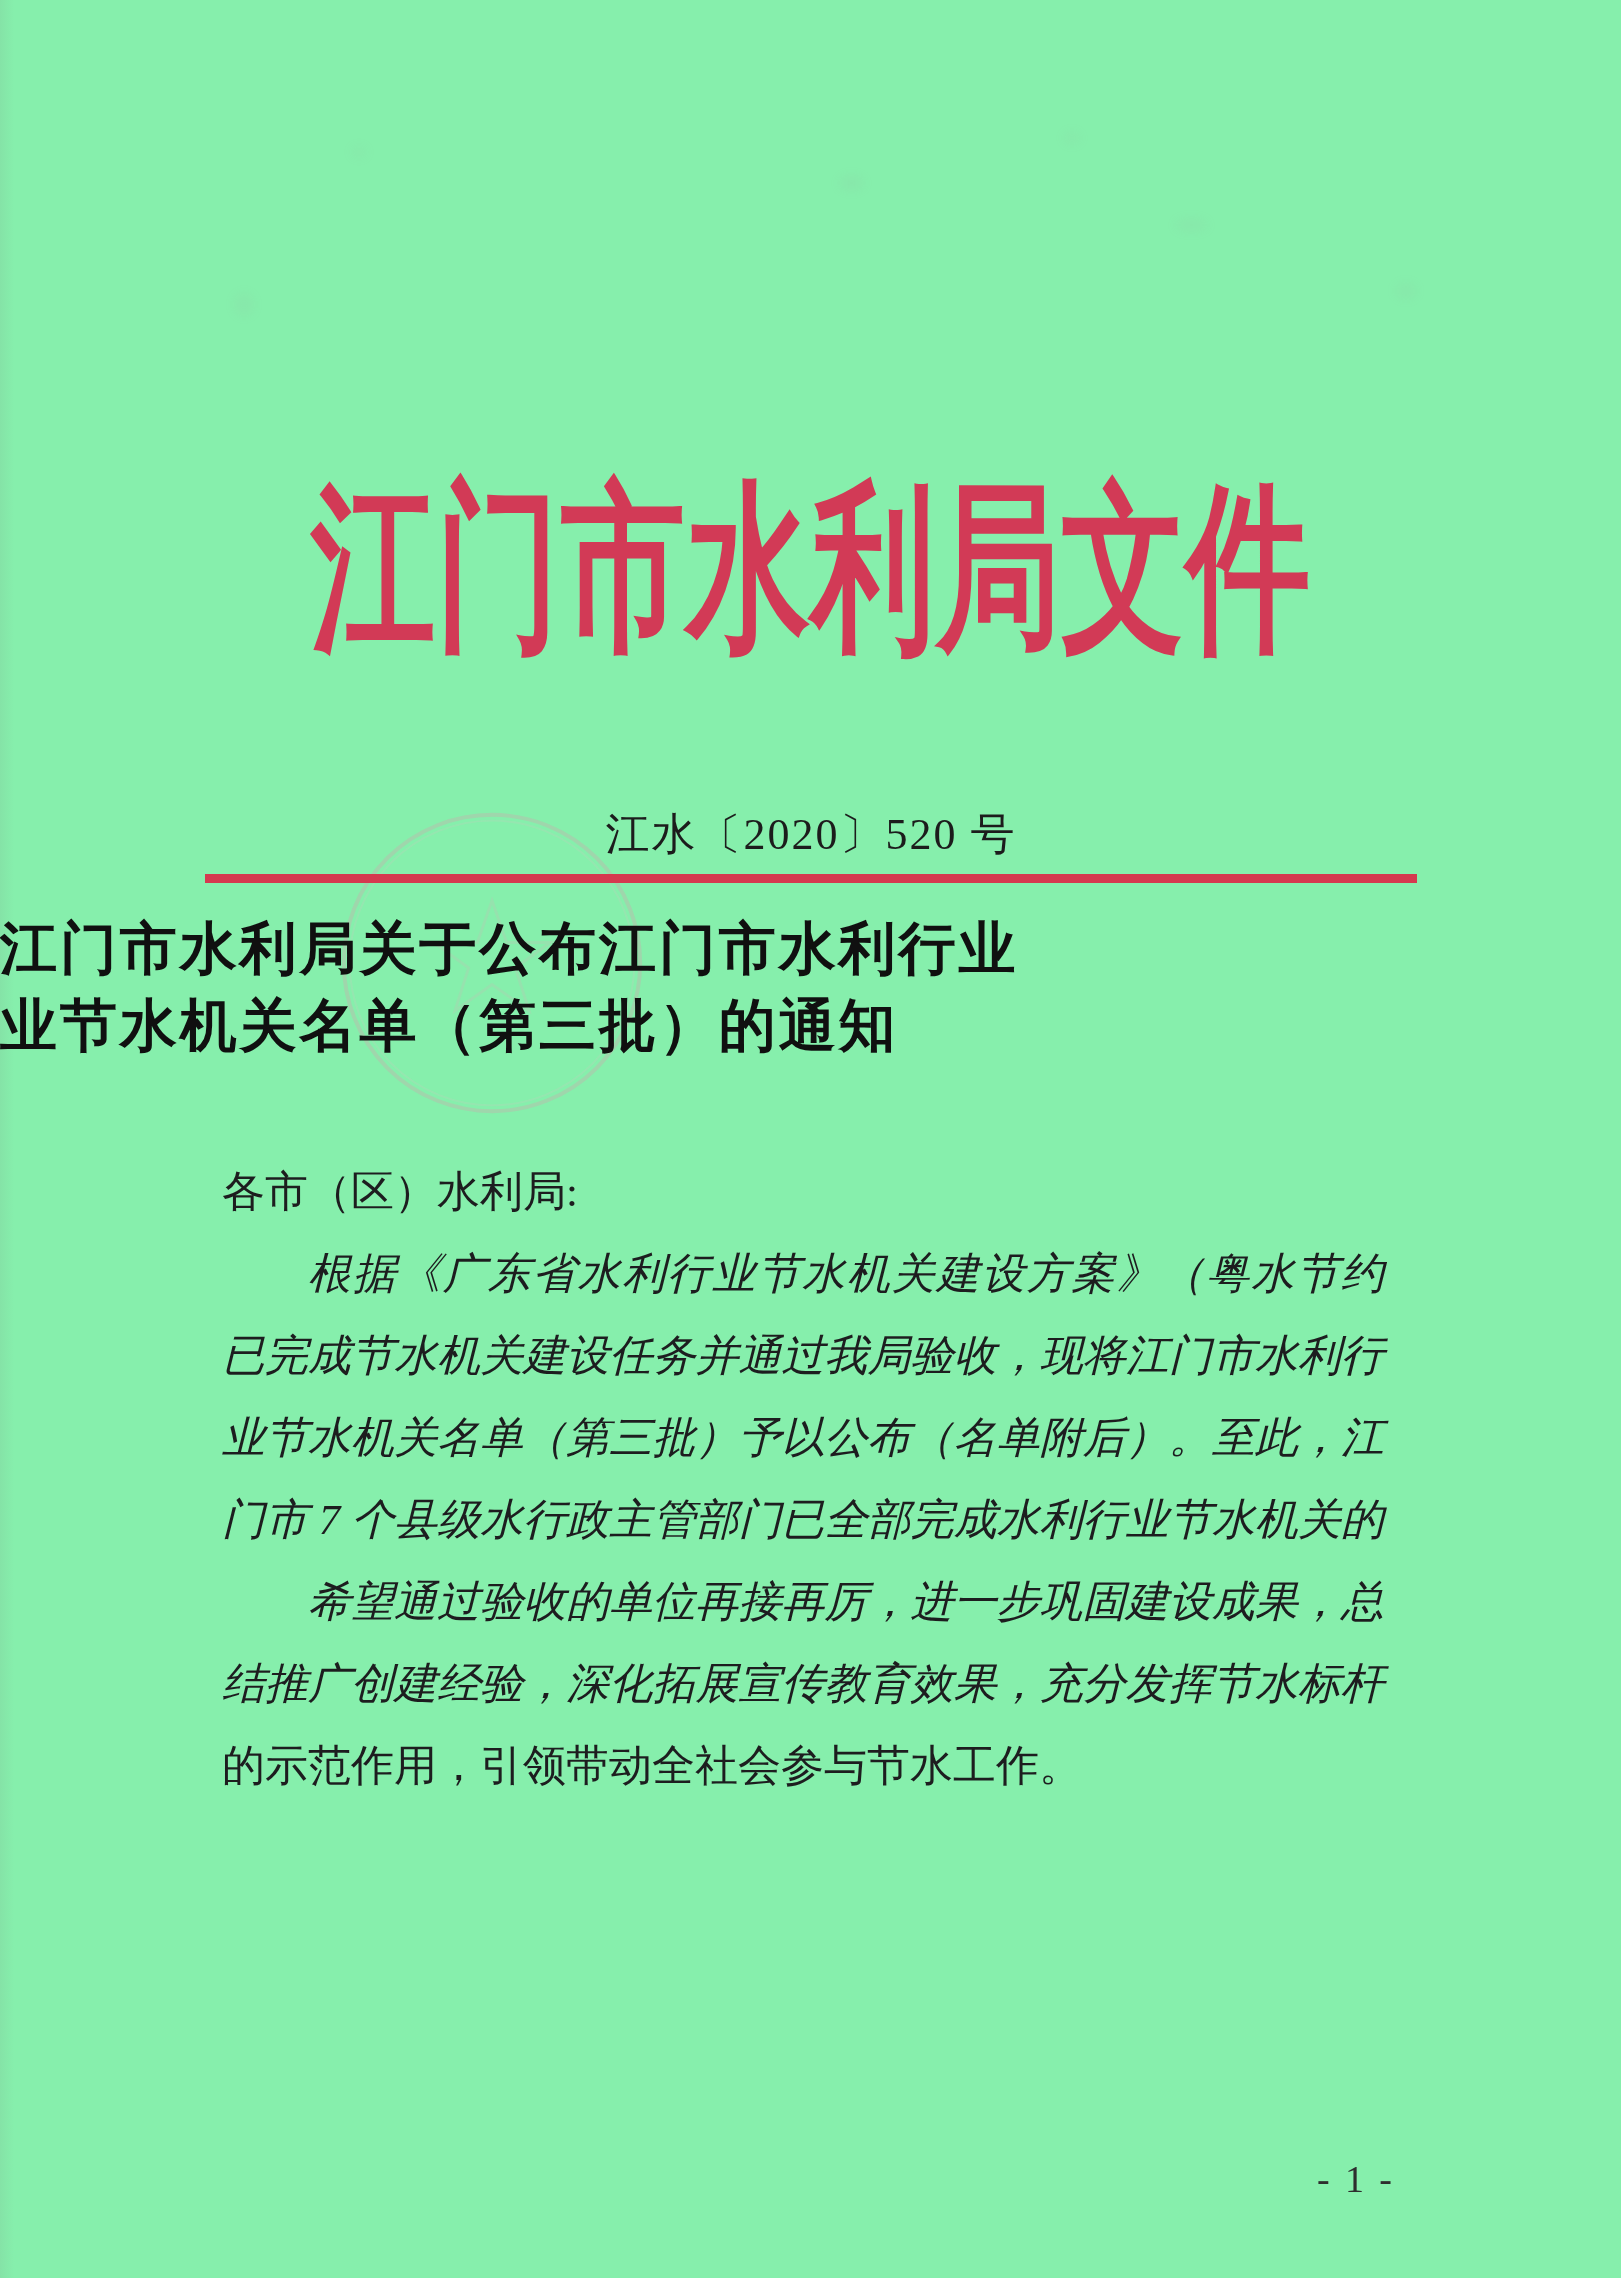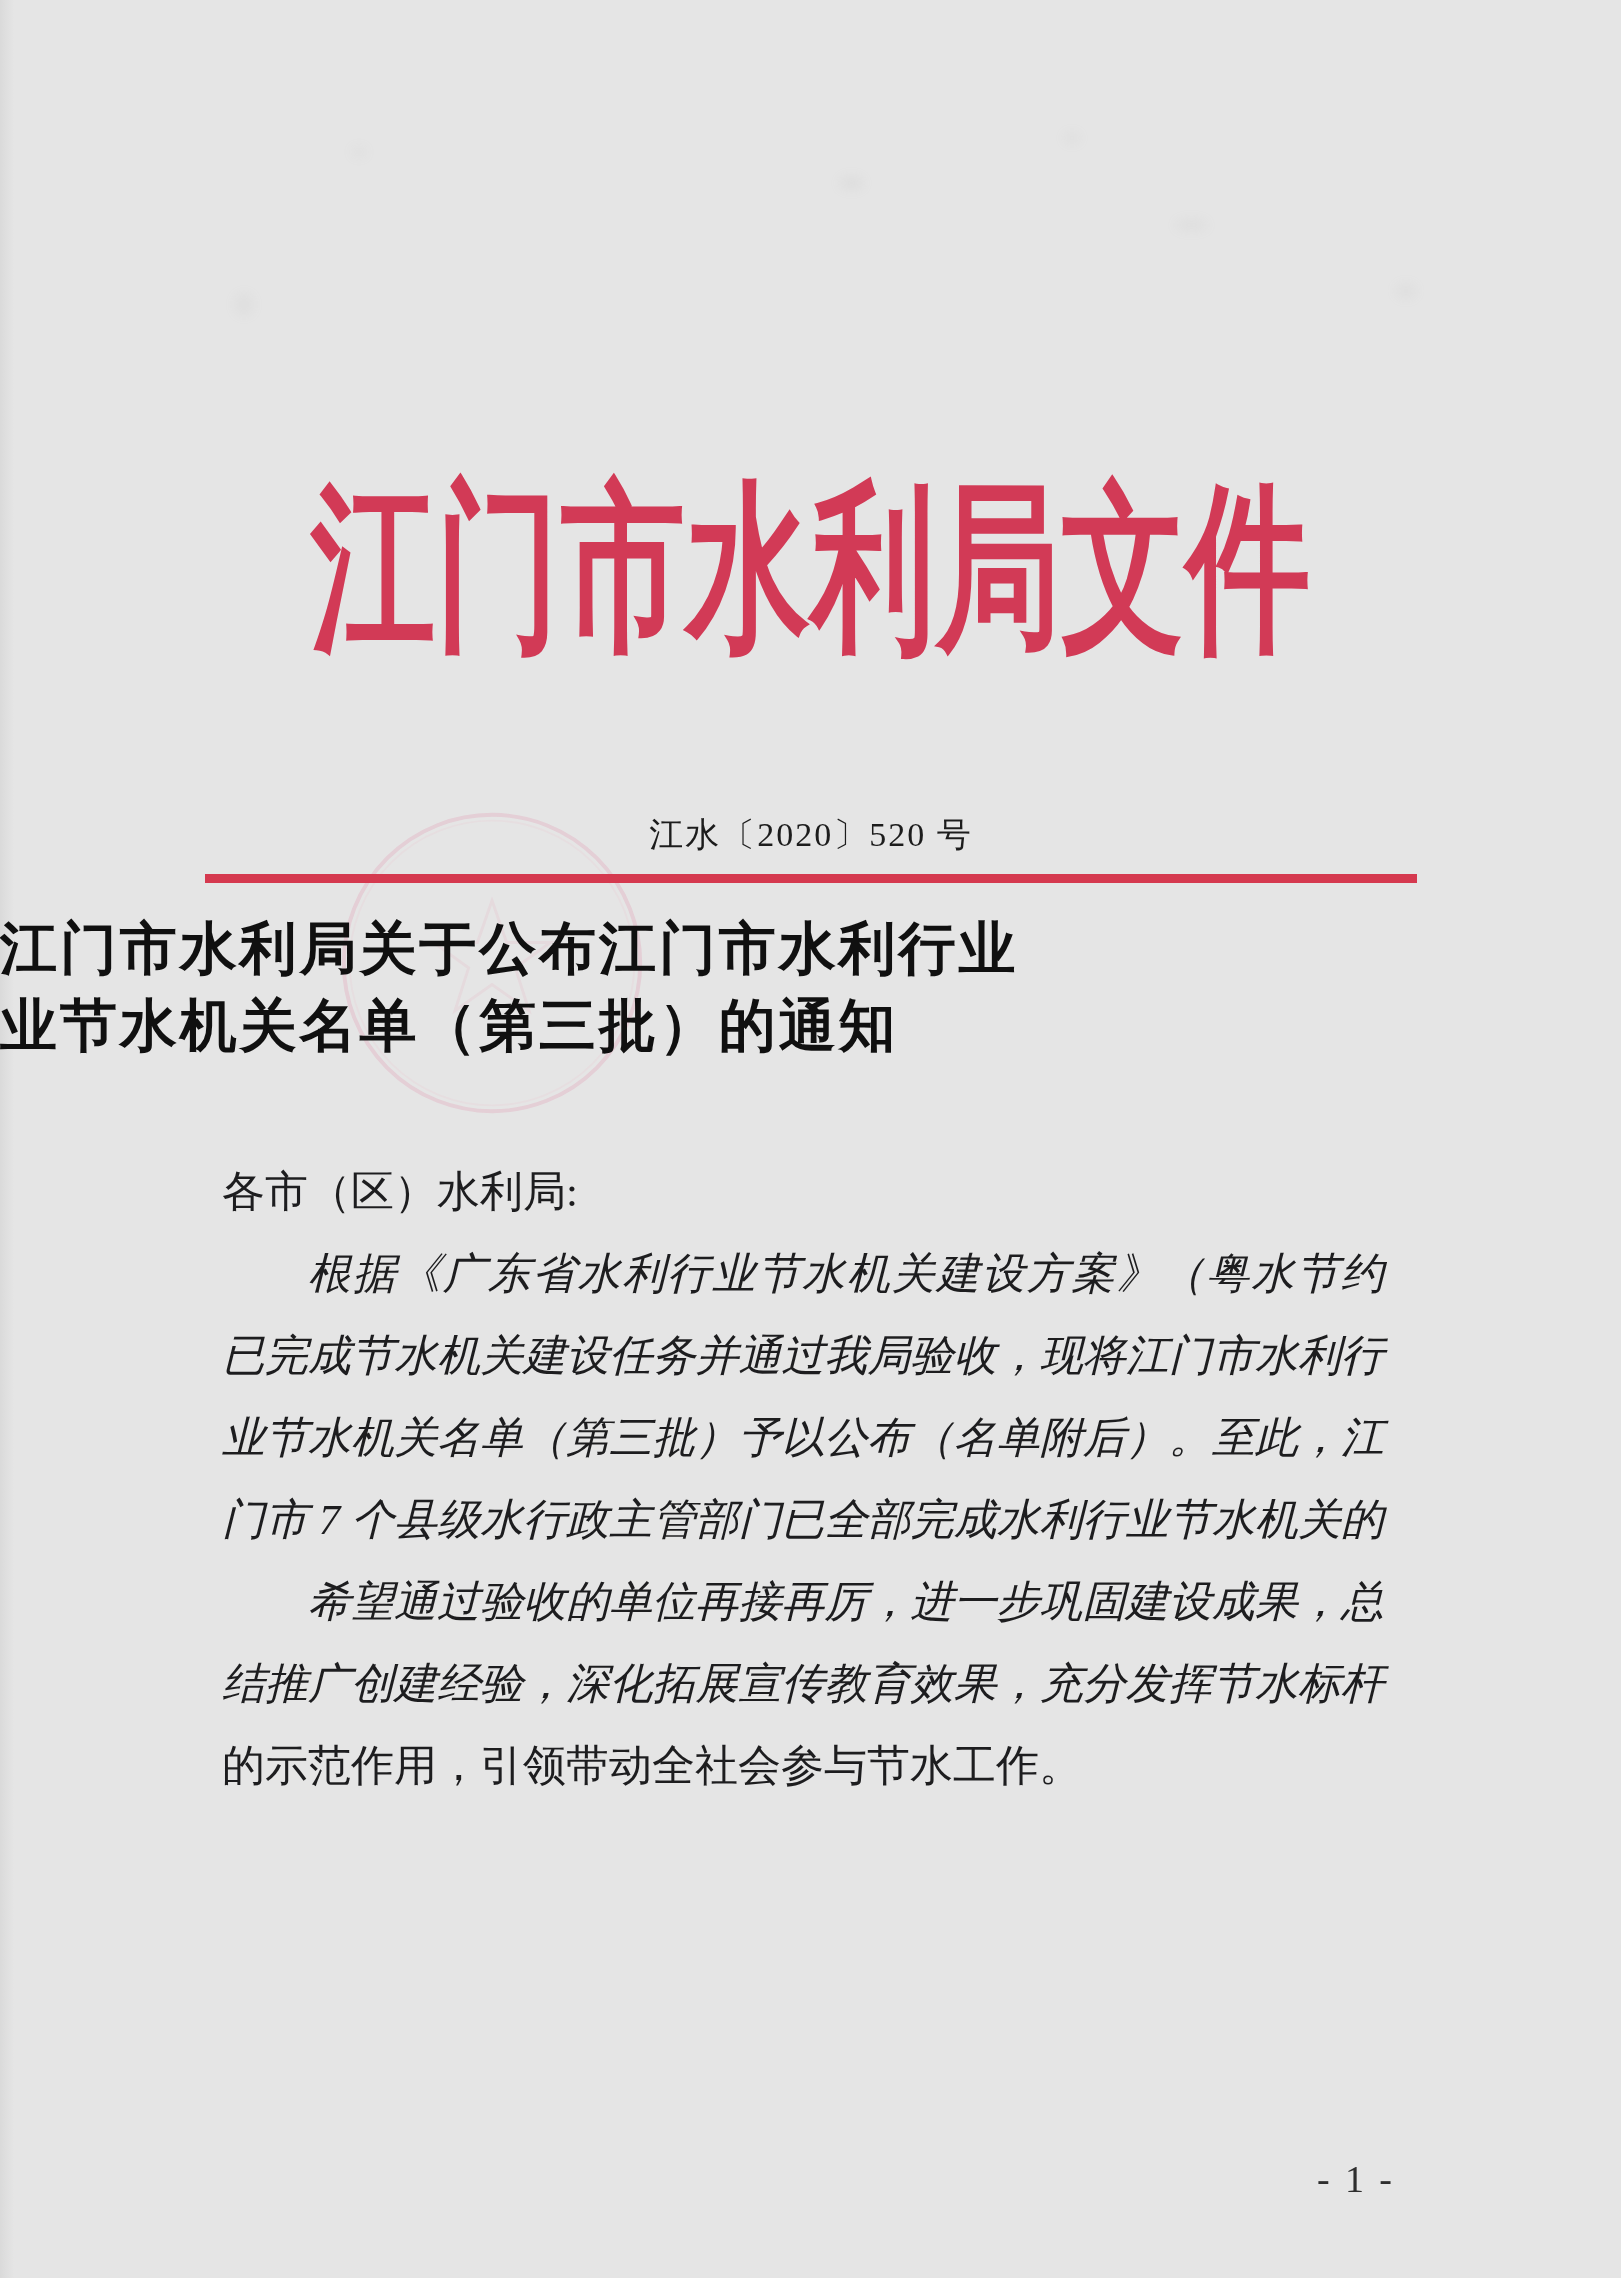--- a/index.html
+++ b/index.html
@@ -5,21 +5,21 @@
   html,body{margin:0;padding:0;}
   body{
     width:1622px;height:2278px;
     background:#ffffff;
     font-family:"Liberation Serif","DejaVu Serif",serif;
     position:relative;
     overflow:hidden;
   }
   .page{
     position:absolute;inset:0;
-    background:#e5e5e5;
+    background:#86efac;
   }
   
   .scan-edge{
     position:absolute;left:0;top:0;width:13.7px;height:100%;
     background:linear-gradient(to right, rgba(120,120,120,0.10), rgba(120,120,120,0));
     pointer-events:none;
   }
   .noise{
     position:absolute;border-radius:50%;
     background:#9a9a9a;filter:blur(5.9px);
@@ -34,21 +34,21 @@
     font-size:124px;font-weight:bold;line-height:1;
     letter-spacing:1px;
     transform:scaleY(1.47);
     transform-origin:center center;
     white-space:nowrap;
   }
   
   .docnum{
     position:absolute;top:810px;left:0;width:100%;
     text-align:center;
-    font-size:34px;color:#1c1c1c;letter-spacing:2px;
+    font-size:44px;color:#1c1c1c;letter-spacing:2px;
     line-height:49px;
   }
   
   .rule{
     position:absolute;top:874px;left:205px;width:1212px;height:8.8px;
   }
   
   .stamp{
     position:absolute;left:336px;top:807px;width:312px;height:312px;
     opacity:0.55;pointer-events:none;

